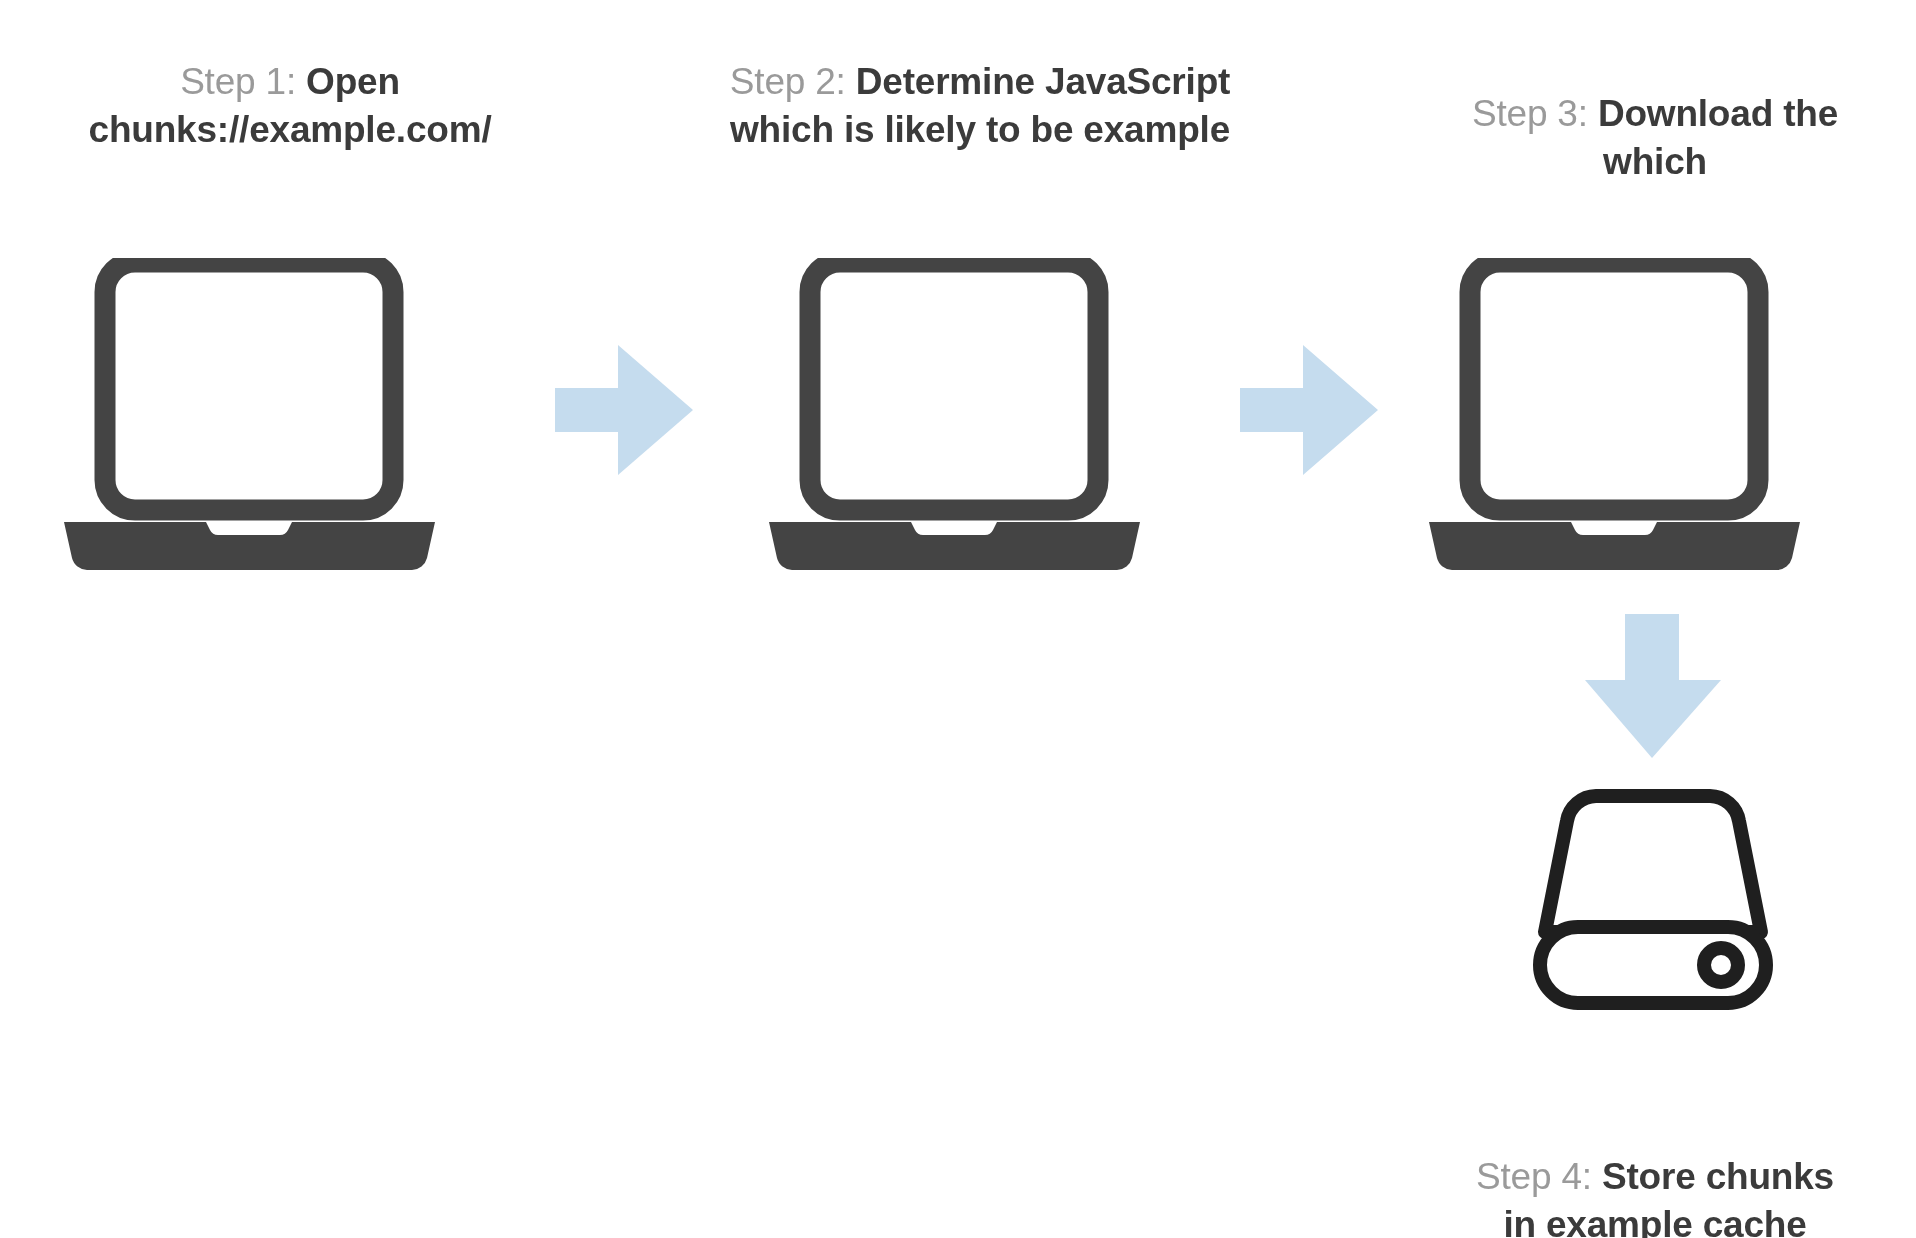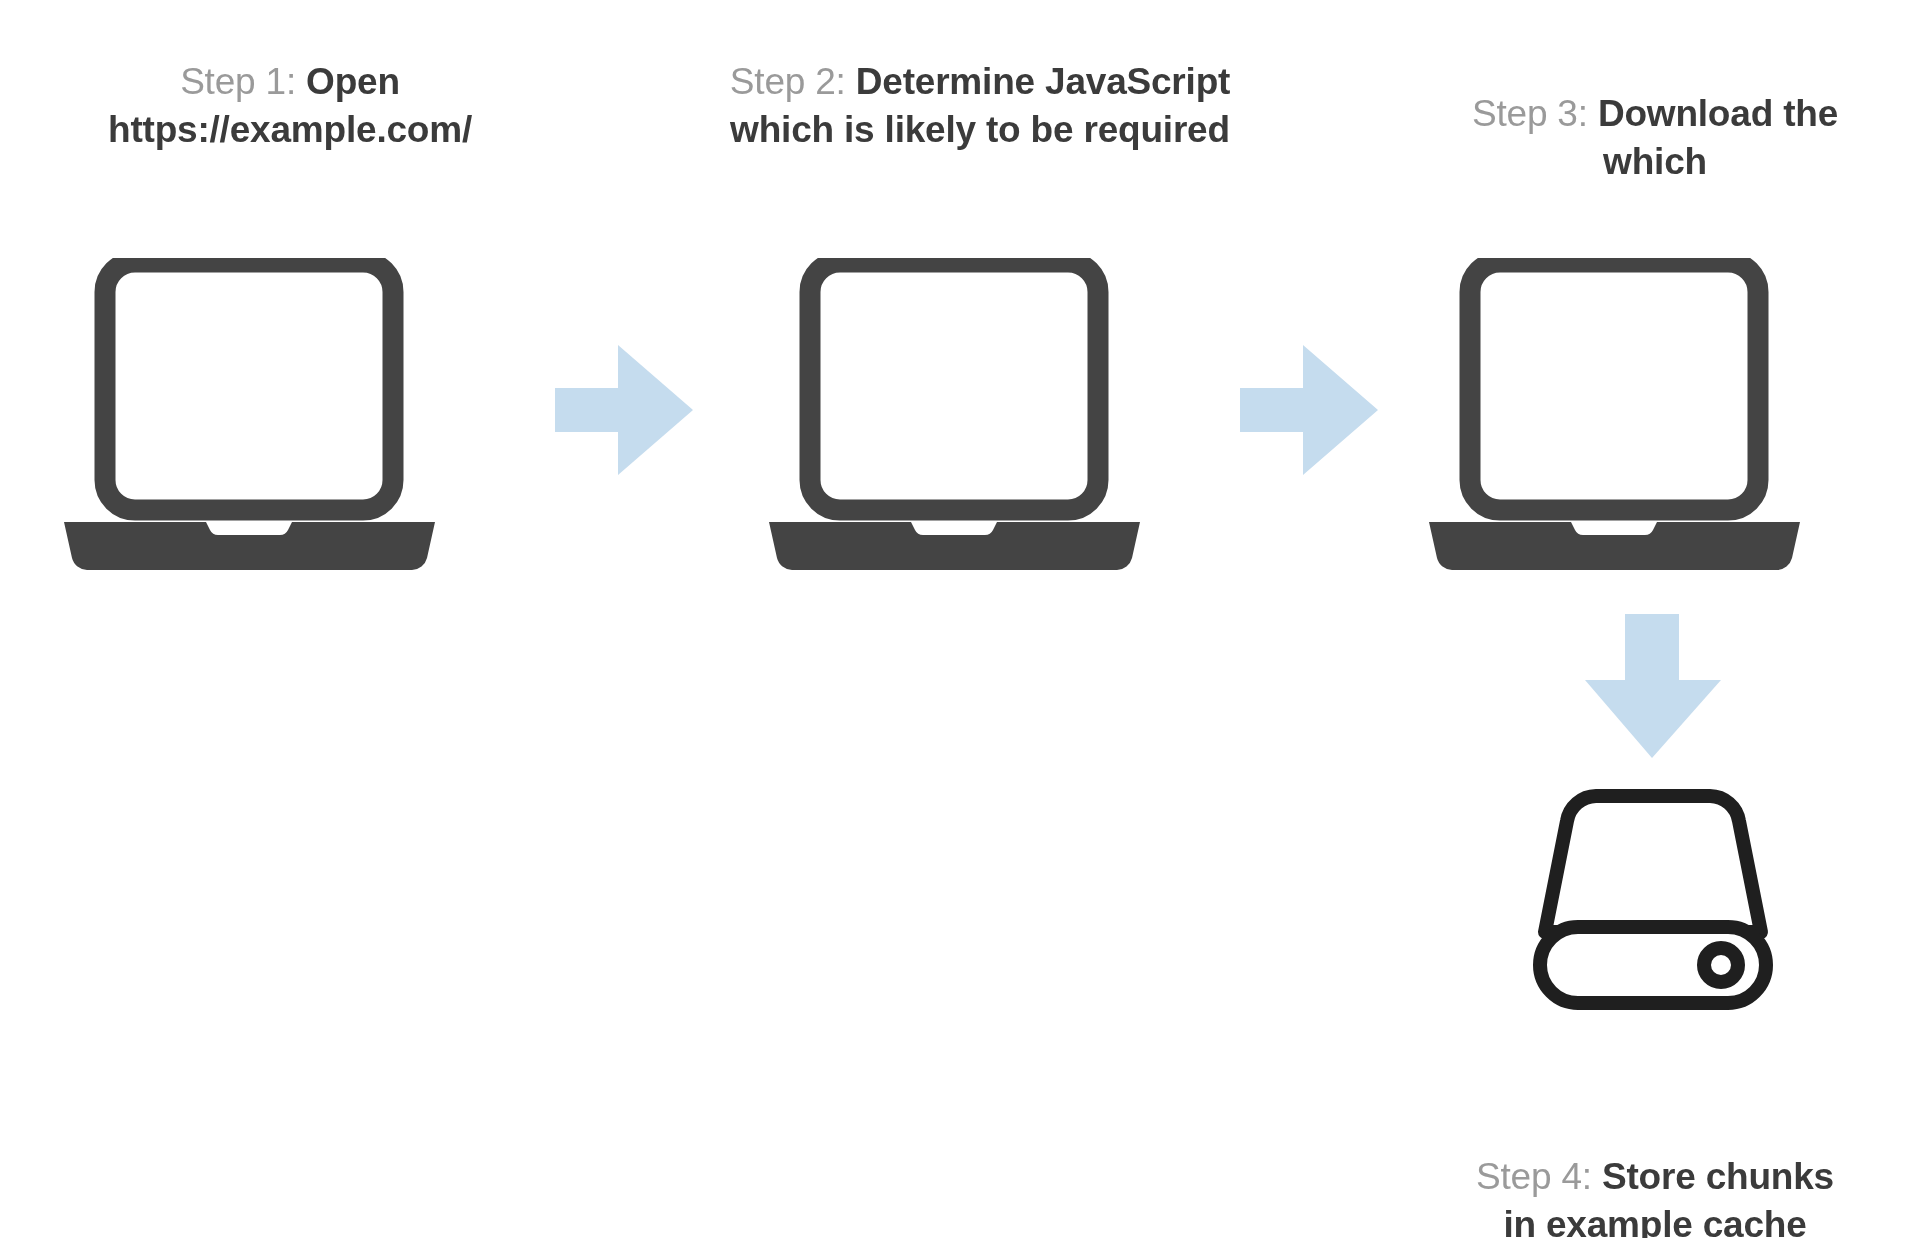--- a/index.html
+++ b/index.html
@@ -56,21 +56,21 @@
 
   #disk-1  { left: 1528px; top: 782px; }
 </style>
 </head>
 <body>
 
 <div id="canvas">
 
   <div class="step-caption" id="caption-1">
     <span class="step-num">Step 1: </span><span>Open</span><br>
-    <span>https://example.com/</span>
+    <span>chunks://example.com/</span>
   </div>
 
   <div class="device" id="laptop-1">
     <svg width="400" height="320" viewBox="0 0 400 320" xmlns="http://www.w3.org/2000/svg">
 
       <rect x="47" y="4" width="288" height="248" rx="30" ry="30" fill="none" stroke="#444444" stroke-width="21"></rect>
 
       <path d="M 6 264
                L 148 264
                L 152 272 A 9 9 0 0 0 160 277
@@ -84,21 +84,21 @@
   </div>
 
   <div id="arrow-1">
     <svg width="145" height="140" viewBox="0 0 145 140" xmlns="http://www.w3.org/2000/svg">
       <path d="M 0 48 L 63 48 L 63 5 L 138 70 L 63 135 L 63 92 L 0 92 Z" fill="#c5dcee"></path>
     </svg>
   </div>
 
   <div class="step-caption" id="caption-2">
     <span class="step-num">Step 2: </span><span>Determine JavaScript</span><br>
-    <span>which is likely to be required</span>
+    <span>which is likely to be example</span>
   </div>
 
   <div class="device" id="laptop-2">
     <svg width="400" height="320" viewBox="0 0 400 320" xmlns="http://www.w3.org/2000/svg">
       <rect x="47" y="4" width="288" height="248" rx="30" ry="30" fill="none" stroke="#444444" stroke-width="21"></rect>
       <path d="M 6 264
                L 148 264
                L 152 272 A 9 9 0 0 0 160 277
                L 222 277 A 9 9 0 0 0 230 272
                L 234 264

